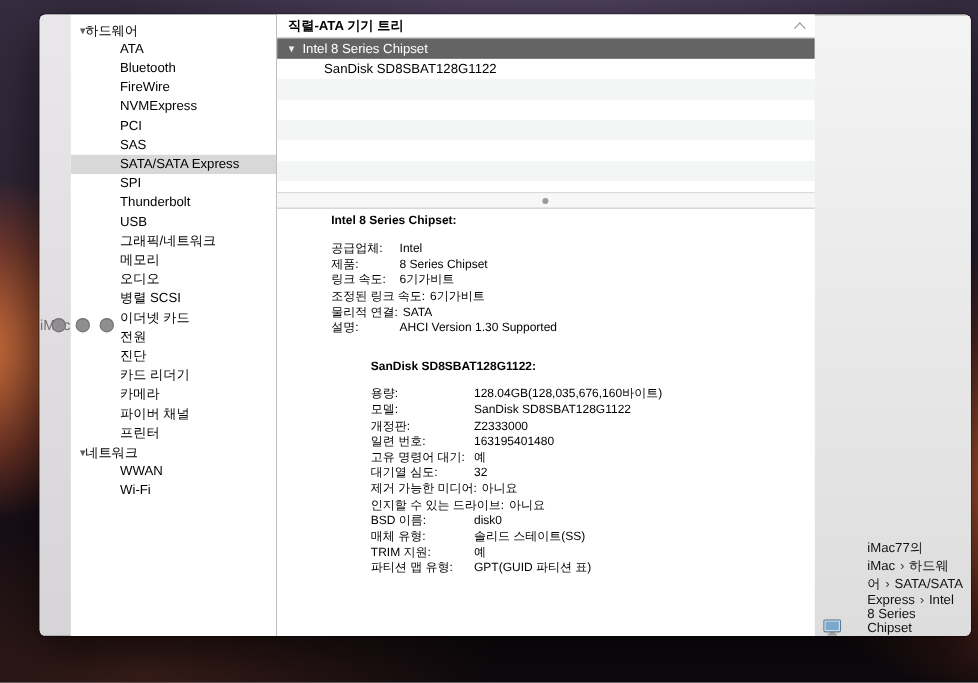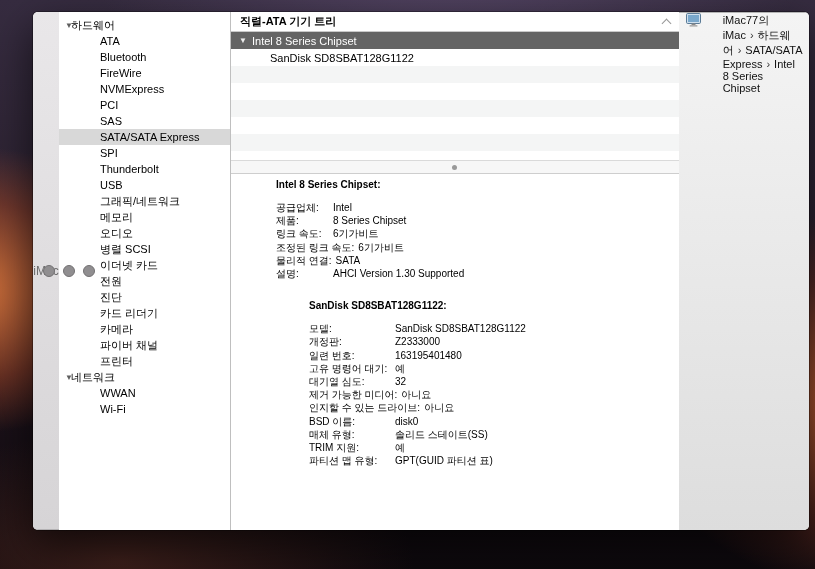--- a/index.html
+++ b/index.html
@@ -51,21 +51,21 @@
 
   .details{flex:1;overflow:hidden;padding:4px 0 0 45px;font-size:10px;color:#000;}
   .detail-title{font-weight:bold;line-height:14px;margin-bottom:9px;}
   .detail-section.indent{padding-left:33px;margin-top:19px;}
   .detail-row{display:flex;line-height:13.2px;}
   .detail-row .lbl{min-width:53px;margin-right:4px;white-space:nowrap;}
   .detail-section.indent .detail-row .lbl{min-width:82px;}
   .detail-row .val{white-space:nowrap;}
 
   .statusbar{flex:0 0 21px;background:linear-gradient(#f4f4f4,#dddddd);border-top:1px solid #b5b5b5;
-    display:flex;align-items:flex-start;padding:0 7px;font-size:11px;gap:22px;color:#111;}
+    display:flex;align-items:flex-end;padding:0 7px;font-size:11px;gap:22px;color:#111;}
   .comp-icon{display:flex;align-items:center;}
   .bc-sep{margin:0 4px;color:#333;}
 </style>
 </head>
 <body>
 
 <div class="desktop">
   <div class="window">
 
     <div class="titlebar">
@@ -153,20 +153,24 @@
                 <span class="val">SATA</span>
               </div>
               <div class="detail-row">
                 <span class="lbl">설명:</span>
                 <span class="val">AHCI Version 1.30 Supported</span>
               </div>
             </div>
             <div class="detail-section indent">
               <div class="detail-title">SanDisk SD8SBAT128G1122:</div>
               <div class="detail-row">
+                <span class="lbl">용량:</span>
+                <span class="val">128.04GB(128,035,676,160바이트)</span>
+              </div>
+              <div class="detail-row">
                 <span class="lbl">모델:</span>
                 <span class="val">SanDisk SD8SBAT128G1122</span>
               </div>
               <div class="detail-row">
                 <span class="lbl">개정판:</span>
                 <span class="val">Z2333000</span>
               </div>
               <div class="detail-row">
                 <span class="lbl">일련 번호:</span>
                 <span class="val">163195401480</span>

